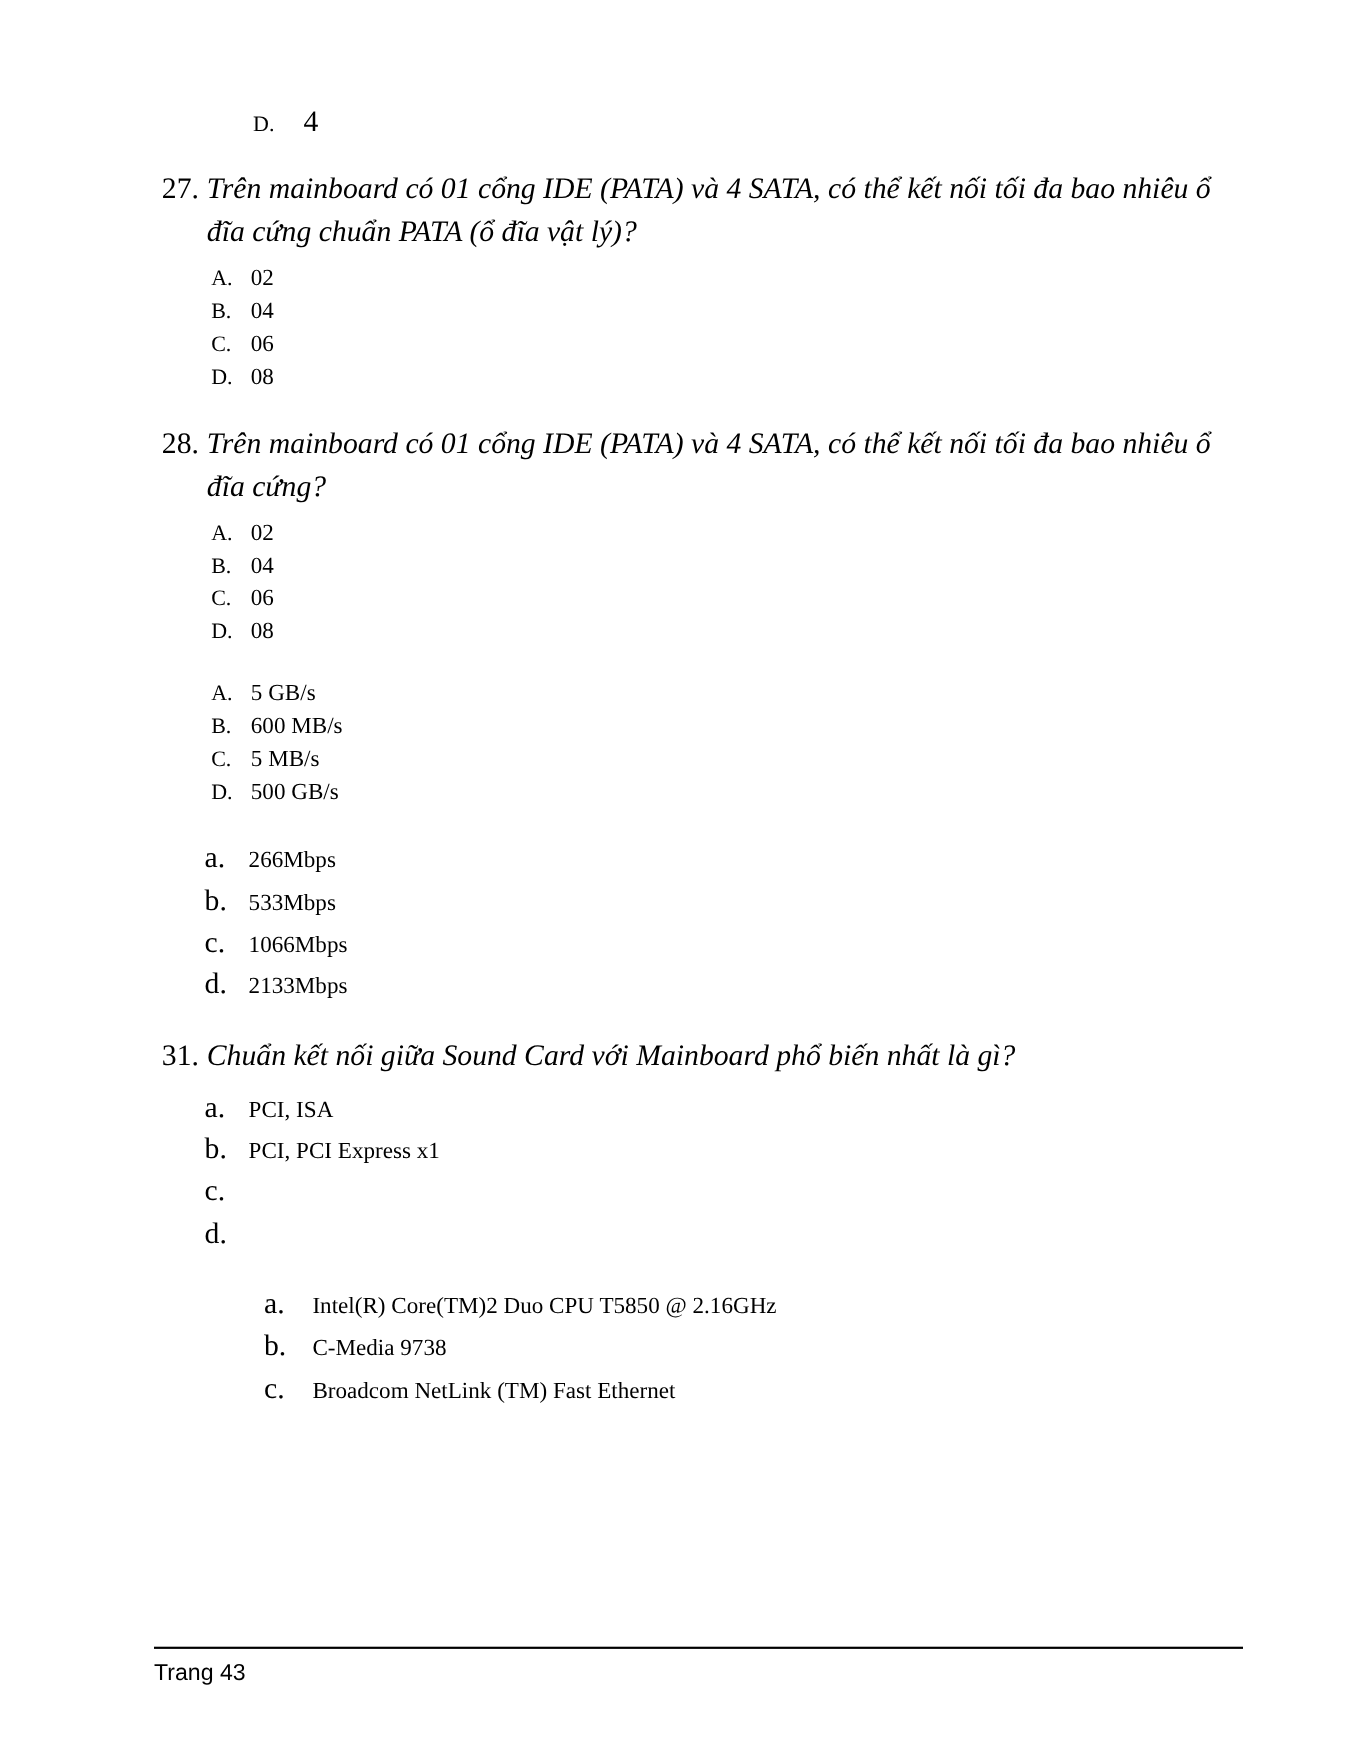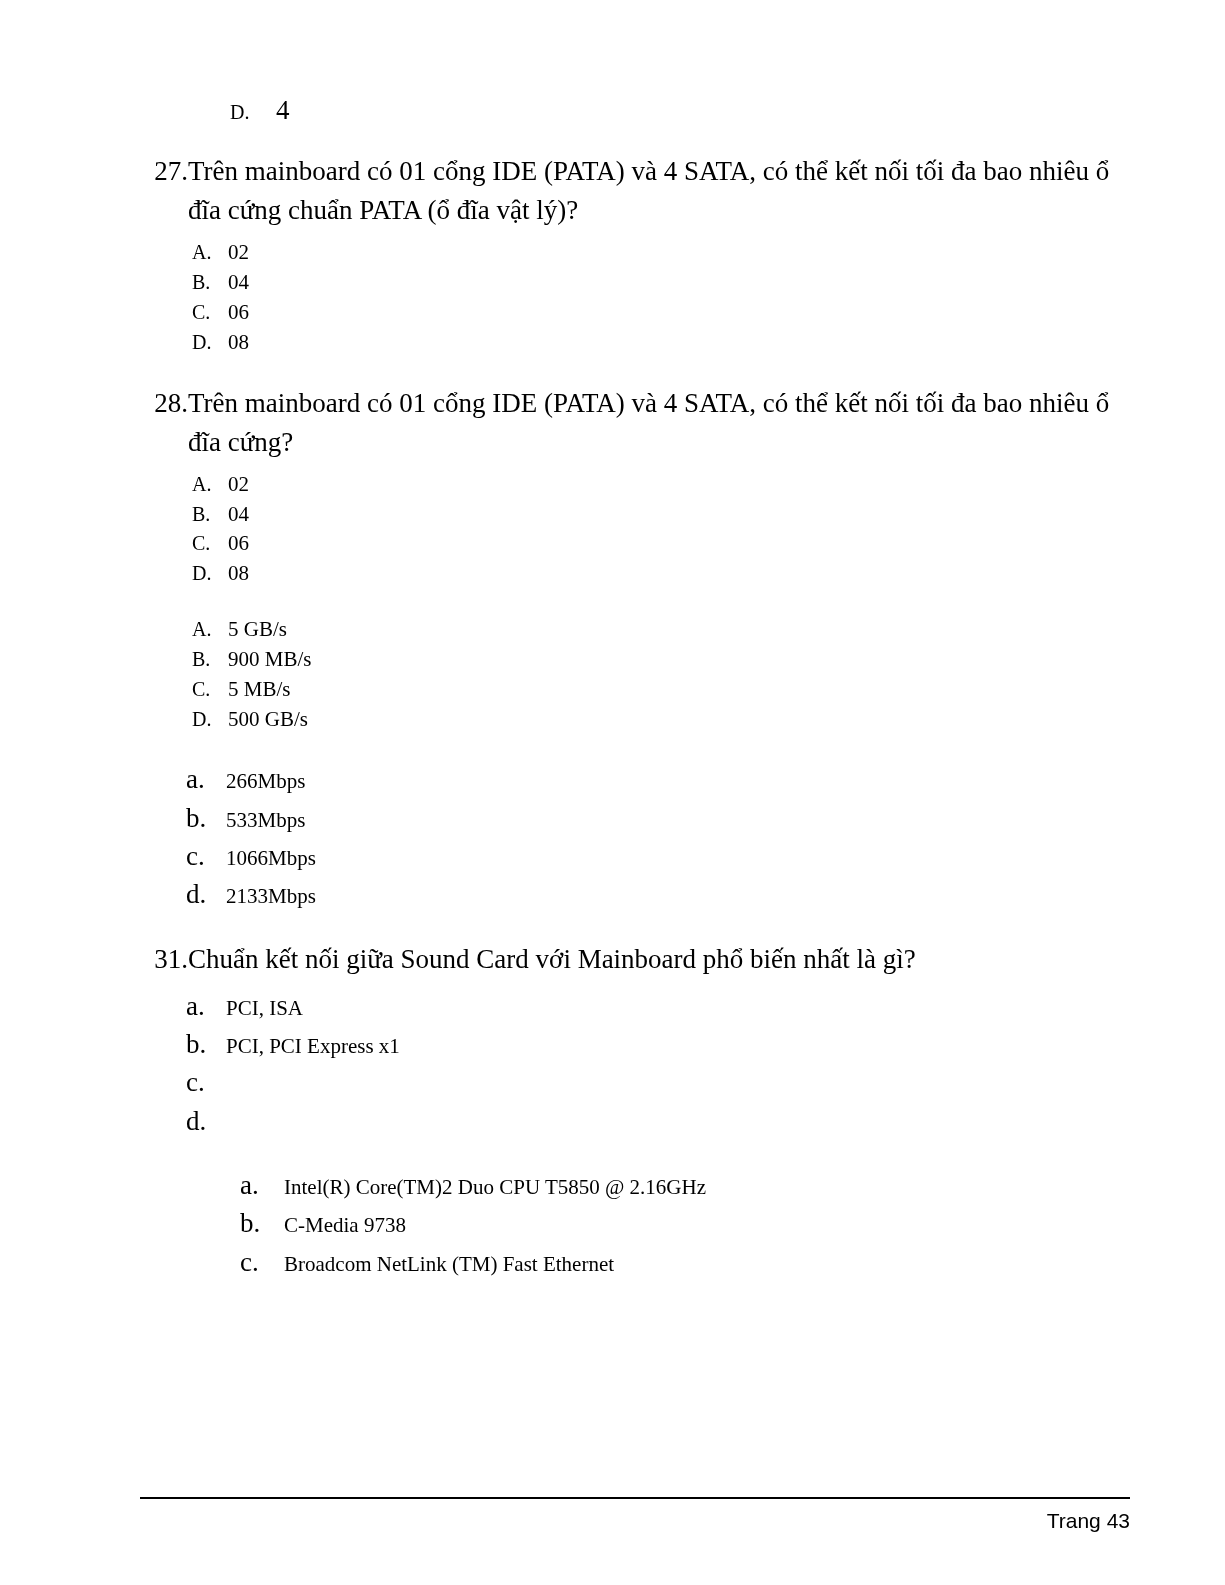--- a/index.html
+++ b/index.html
@@ -41,24 +41,25 @@
     margin-top: 26px;
   }
   .q-head {
     display: flex;
     align-items: baseline;
     font-size: 27px;
     line-height: 1.45;
   }
   .q-num {
     flex: 0 0 48px;
-    text-align: right;
+    text-align: center;
   }
   .q-text {
     flex: 1 1 auto;
+    font-style: italic;
   }
 
   .options {
     margin-top: 8px;
     list-style: none;
     padding: 0;
   }
   .option {
     display: flex;
     align-items: baseline;
@@ -93,21 +94,20 @@
     left: 140px;
     right: 95px;
     bottom: 52px;
   }
   .footer-rule {
     border-top: 2px solid #000;
     width: 100%;
     margin-bottom: 10px;
   }
   .footer-text {
-    text-align: right;
     font-family: "Liberation Sans", sans-serif;
     font-size: 21px;
   }
 </style>
 </head>
 <body>
 
 <div class="page">
 
   <div class="orphan-option">
@@ -165,21 +165,21 @@
         </ul>
       </div>
       <div class="question">
         <ul class="options">
           <li class="option">
             <span class="opt-marker">A.</span>
             <span class="opt-text">5 GB/s</span>
           </li>
           <li class="option">
             <span class="opt-marker">B.</span>
-            <span class="opt-text">900 MB/s</span>
+            <span class="opt-text">600 MB/s</span>
           </li>
           <li class="option">
             <span class="opt-marker">C.</span>
             <span class="opt-text">5 MB/s</span>
           </li>
           <li class="option">
             <span class="opt-marker">D.</span>
             <span class="opt-text">500 GB/s</span>
           </li>
         </ul>

